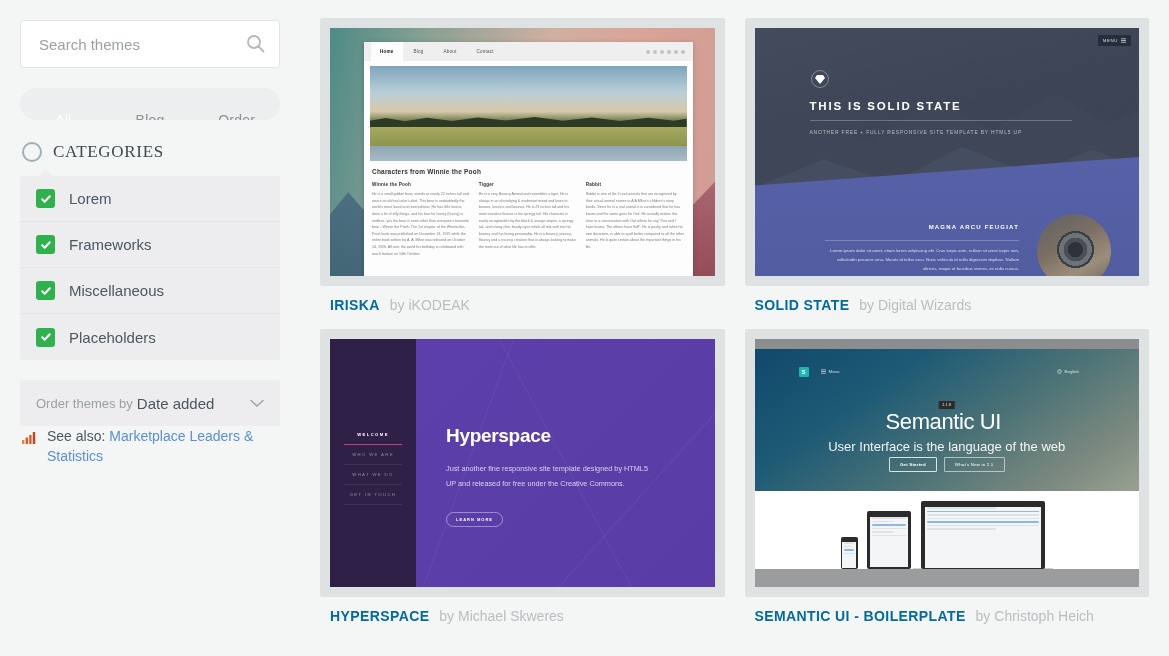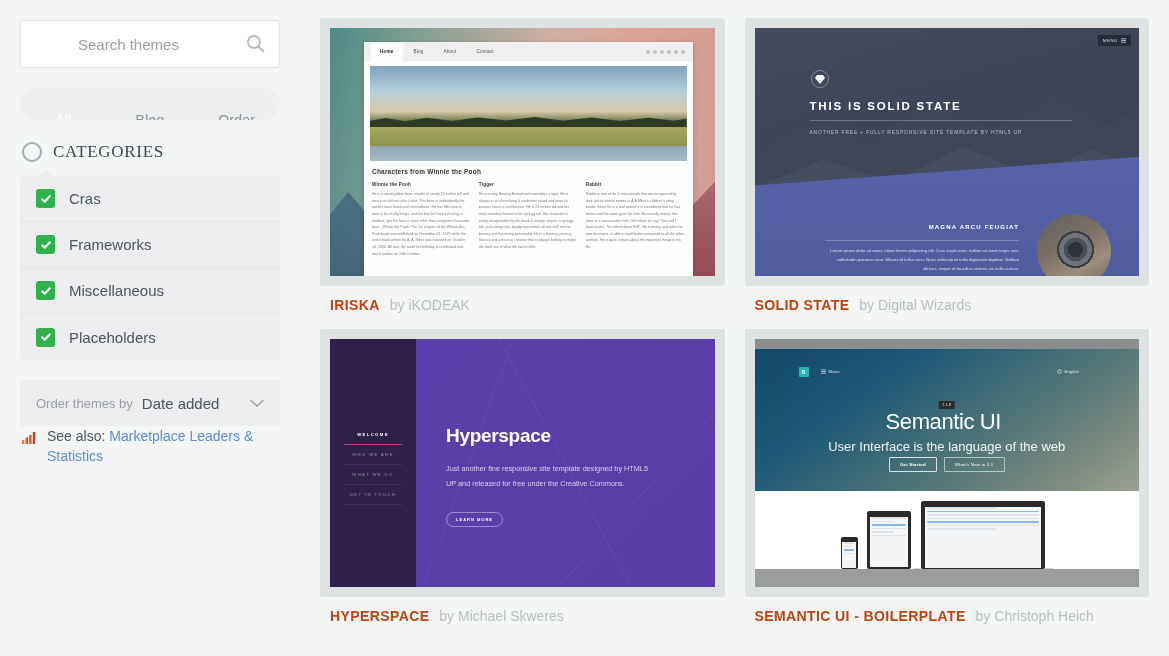--- a/index.html
+++ b/index.html
@@ -20,21 +20,21 @@
     height: 48px;
     background: #ffffff;
     border: 1px solid #e3e5e6;
     border-radius: 3px;
     display: flex; align-items: center;
     padding: 0 44px 0 16px;
   }
   .search-input {
     border: 0; outline: 0; width: 100%;
     font-family: "Liberation Sans", sans-serif;
-    font-size: 15px; color: #8d9295; background: transparent; margin-left: 39px;
+    font-size: 15px; color: #8d9295; background: transparent;
   }
   .search-input::placeholder { color: #9aa0a3; }
   .search-icon { position: absolute; right: 14px; top: 13px; color: #b3b9bd; }
 
   .segmented {
     margin-top: 20px;
     height: 32px;
     border-radius: 16px;
     background: #eceeef;
     display: flex;
@@ -86,21 +86,21 @@
   }
   .checkbox svg { display: block; }
   .cat-label { font-size: 15px; color: #4a5860; }
 
   .order-box {
     margin-top: 20px;
     height: 46px; background: #ededef; border-radius: 3px;
     display: flex; align-items: center; padding: 0 16px;
     cursor: pointer;
   }
-  .order-prefix { font-size: 13px; color: #9aa0a3; margin-right: 9px; text-align: right; }
+  .order-prefix { font-size: 13px; color: #9aa0a3; margin-right: 4px; text-align: right; }
   .order-value { font-size: 15px; color: #4a5860; }
   .order-caret { margin-left: auto; color: #9aa0a3; }
 
   .see-also {
     display: flex; gap: 9px; padding-left: 2px;
   }
   .bars-icon { flex: 0 0 auto; margin-top: 4px; }
   .see-also-text { font-size: 14px; color: #4a5860; line-height: 20px; }
   .see-also-link { color: #5b8fd4; cursor: pointer; }
 
@@ -119,21 +119,21 @@
     border-radius: 2px;
   }
   .thumb {
     width: 100%; height: 248px; overflow: hidden; position: relative;
     background: #fff;
   }
   .card.row2 .thumb { height: 248px; }
 
   .caption { padding: 11px 0 0 10px; font-size: 14px; }
   .caption .name {
-    color: #c2410c; font-weight: bold; letter-spacing: .4px;
+    color: #0369a1; font-weight: bold; letter-spacing: .4px;
     text-transform: uppercase; cursor: pointer;
   }
   .caption .by { color: #b9bec1; margin-left: 6px; }
   .caption .author { color: #b9bec1; }
 
   
   .iriska {
     background: linear-gradient(100deg, #4e8a86 0%, #86a093 22%, #cfb0a2 52%, #d9a598 72%, #cf9b94 100%);
   }
   .iriska .mtn-l {
@@ -342,21 +342,21 @@
       <span class="cat-title">CATEGORIES</span>
     </div>
 
     <div class="cat-list">
       <div class="cat-item">
         <span class="checkbox">
           <svg width="12" height="12" viewBox="0 0 12 12">
               <path d="M2.2 6.2 L4.7 8.8 L9.8 3.3" fill="none" stroke="#fff" stroke-width="2" stroke-linecap="round" stroke-linejoin="round"></path>
             </svg>
         </span>
-        <span class="cat-label">Cras</span>
+        <span class="cat-label">Lorem</span>
       </div>
       <div class="cat-item">
         <span class="checkbox">
           <svg width="12" height="12" viewBox="0 0 12 12">
               <path d="M2.2 6.2 L4.7 8.8 L9.8 3.3" fill="none" stroke="#fff" stroke-width="2" stroke-linecap="round" stroke-linejoin="round"></path>
             </svg>
         </span>
         <span class="cat-label">Frameworks</span>
       </div>
       <div class="cat-item">

